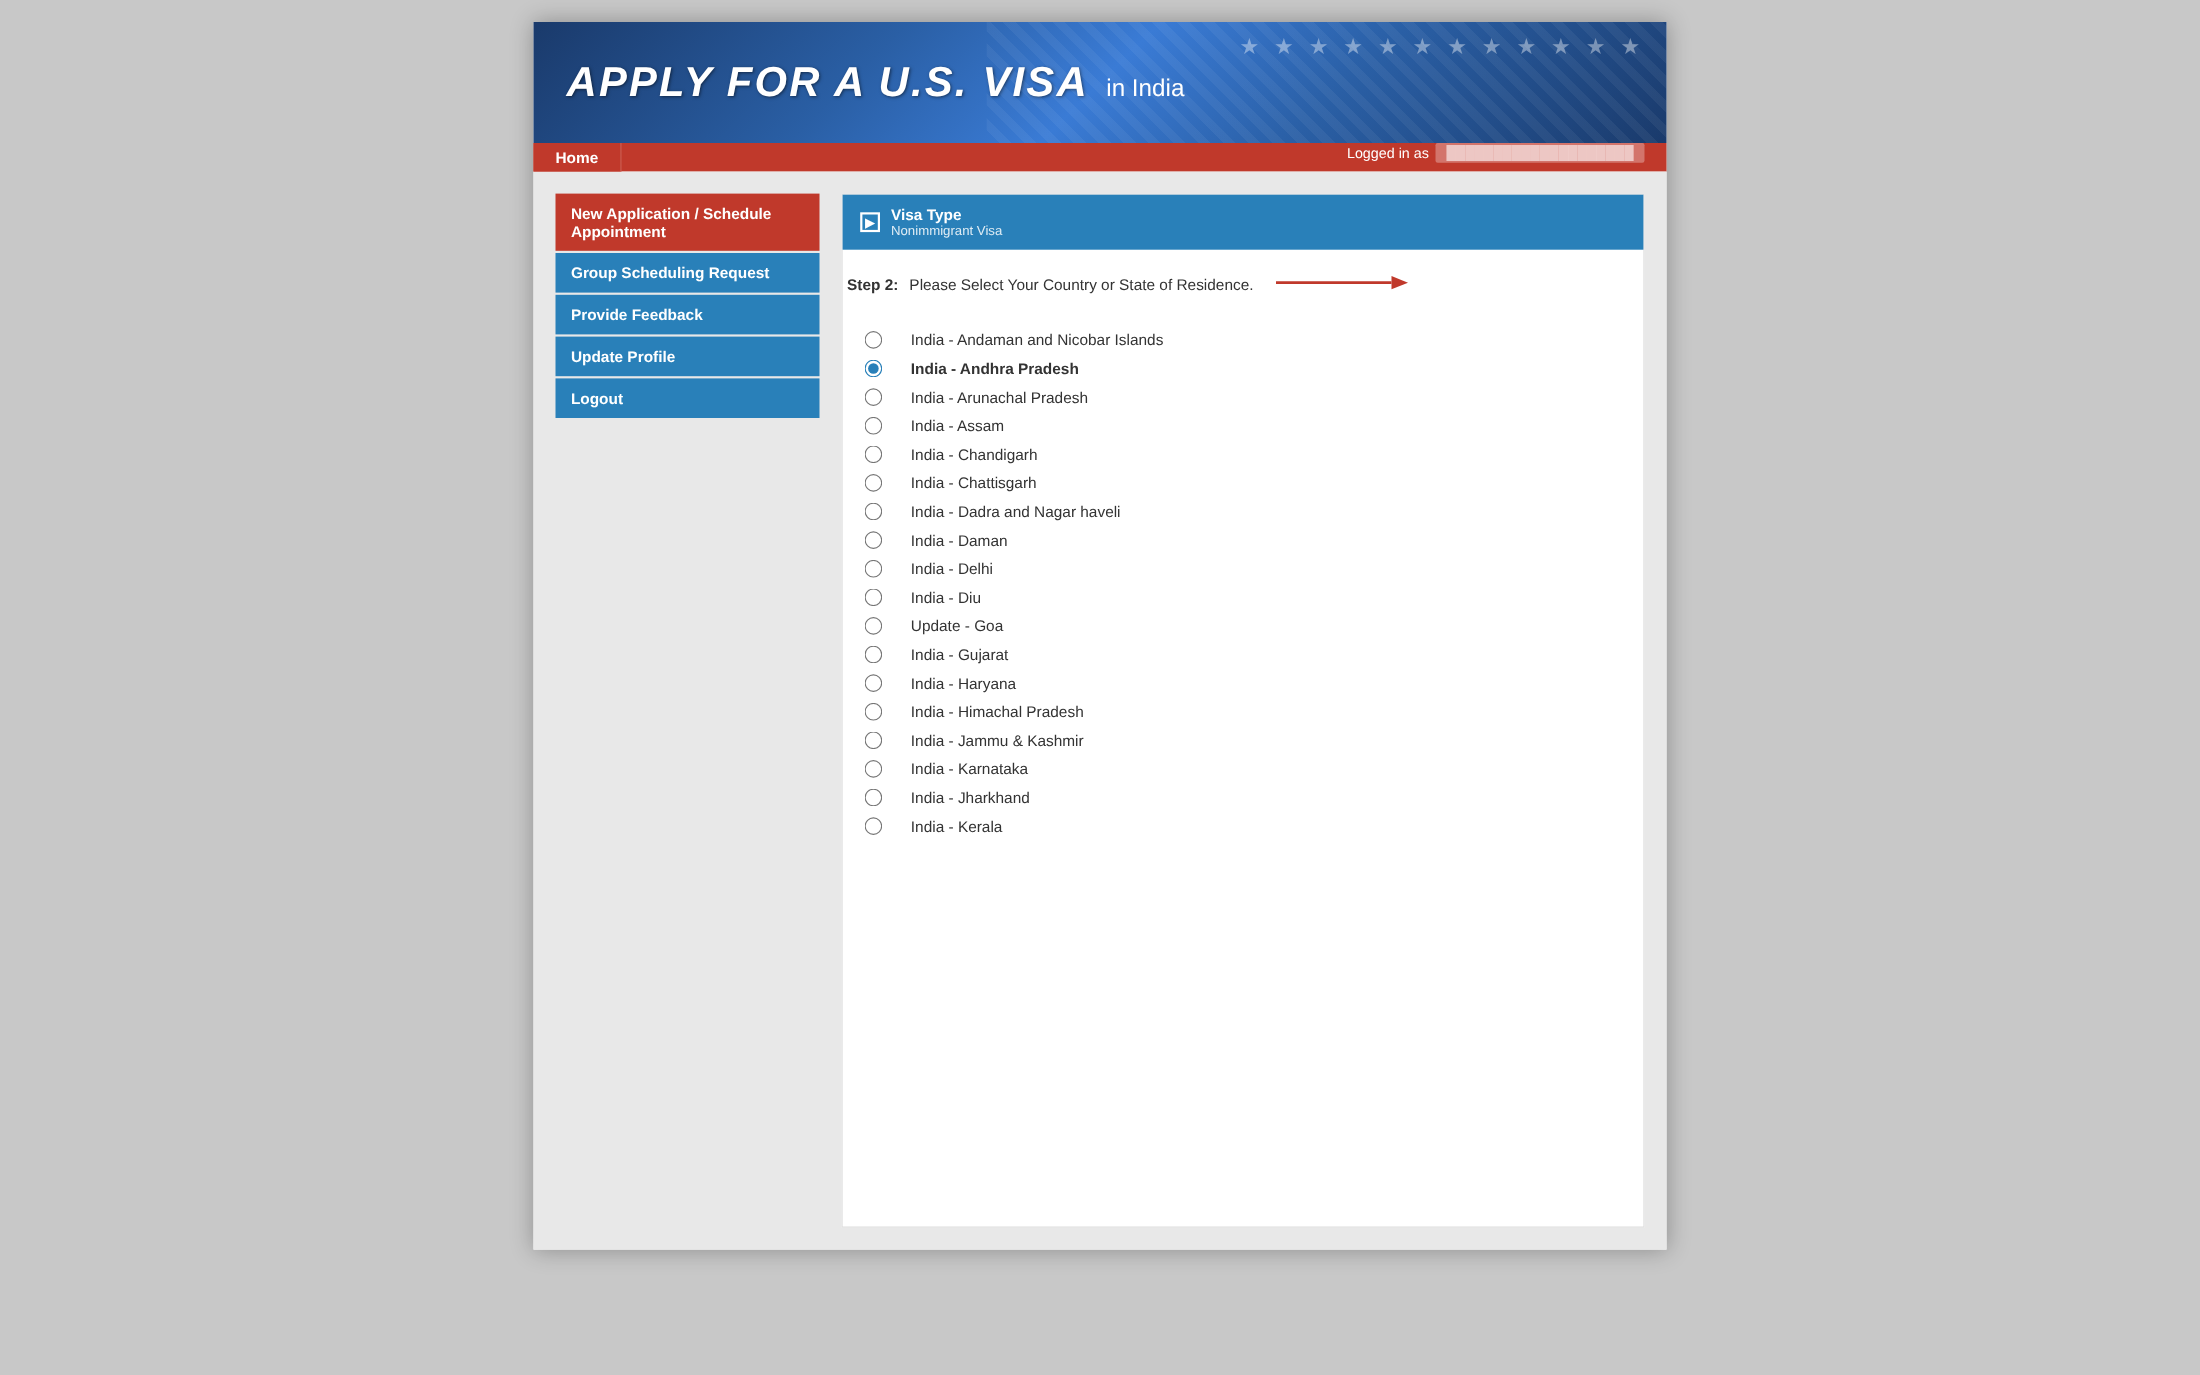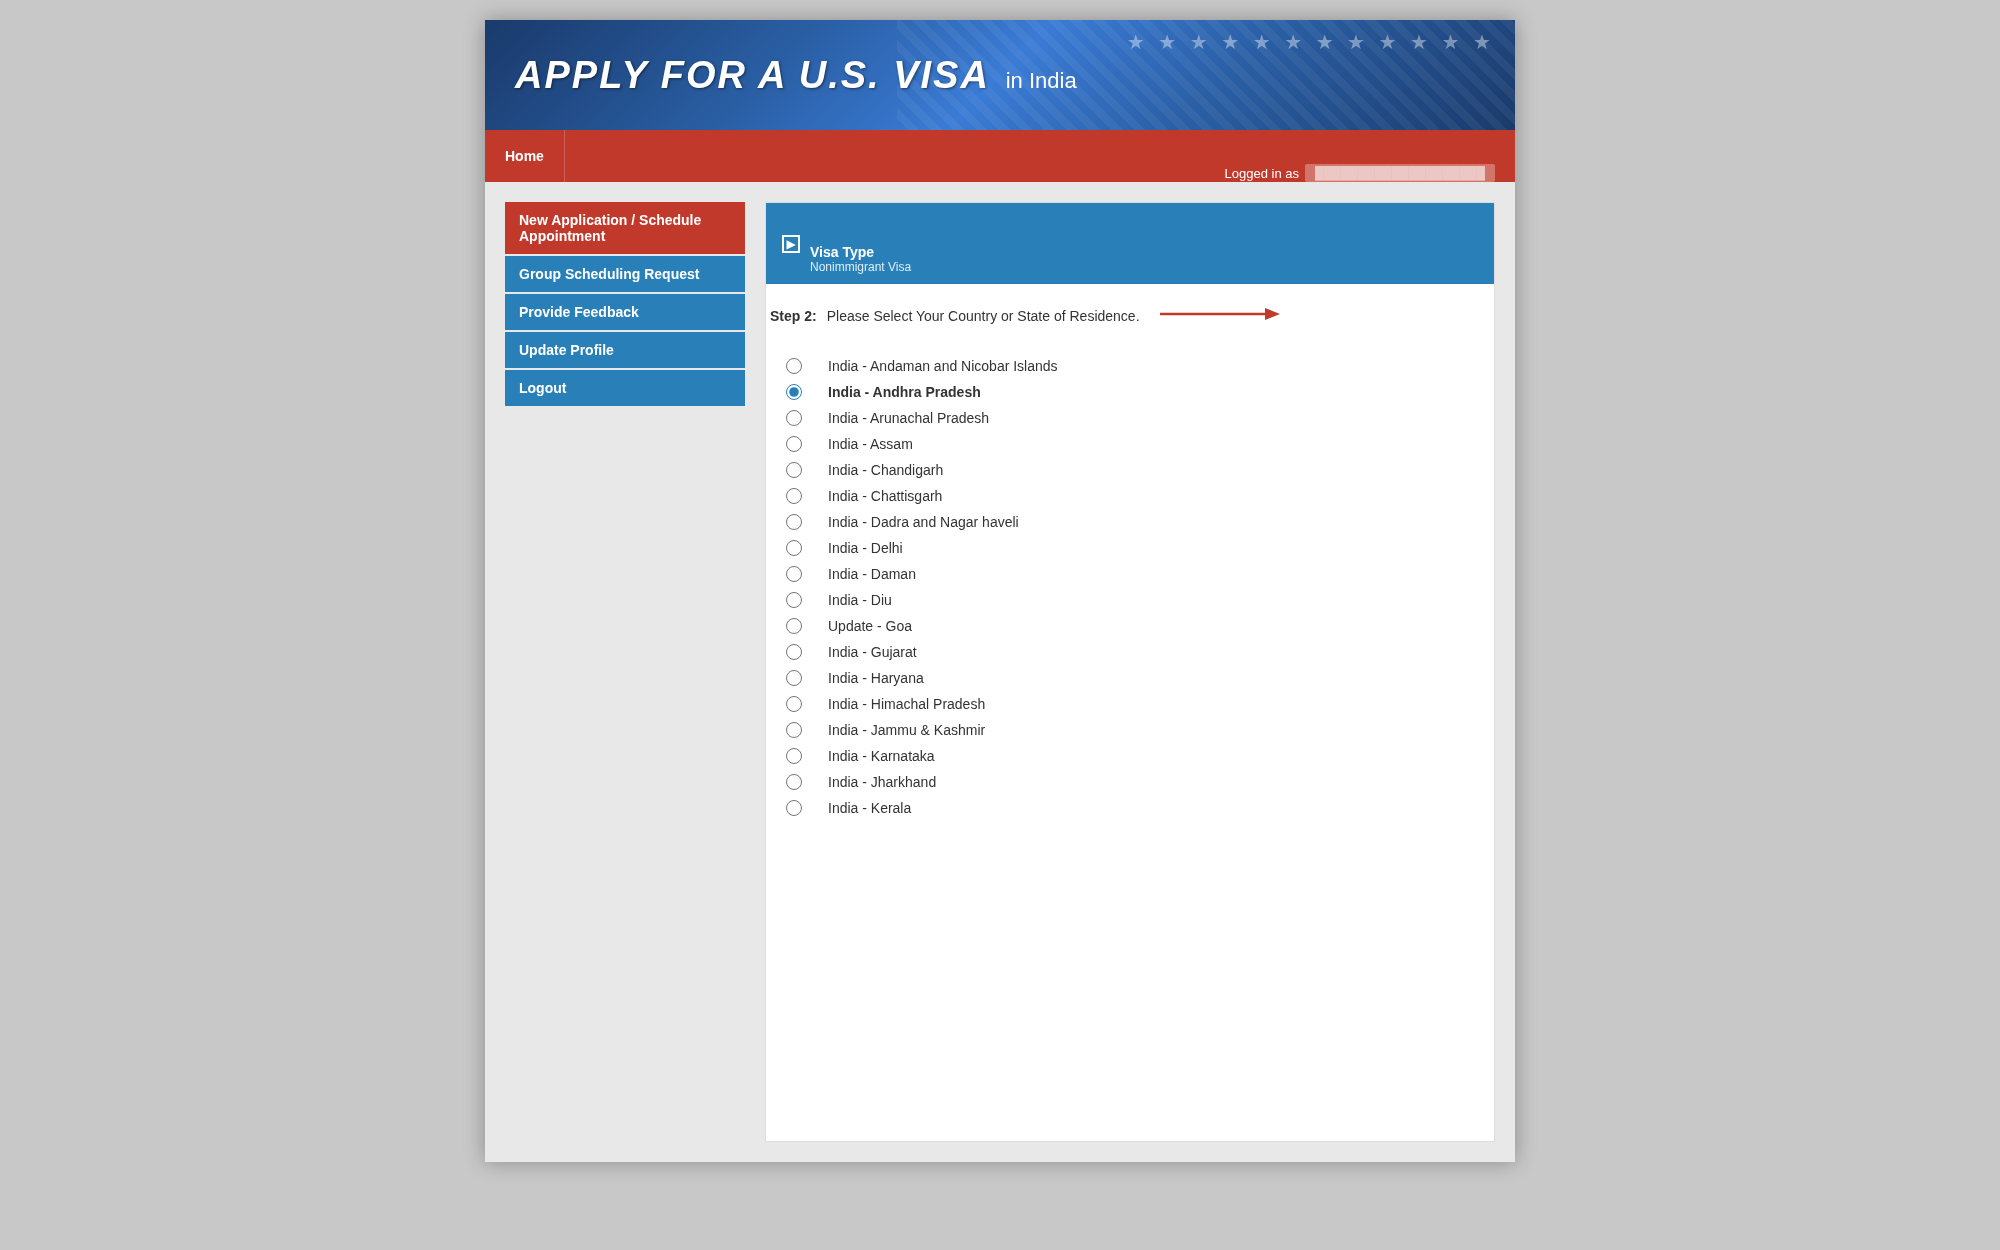--- a/index.html
+++ b/index.html
@@ -63,24 +63,24 @@
     .header-title-sub {
       font-size: 22px;
       color: #fff;
       margin-left: 12px;
       font-weight: normal;
     }
     
     .nav-bar {
       background: #c0392b;
       display: flex;
-      align-items: flex-end;
+      align-items: flex-start;
       justify-content: space-between;
       padding: 0;
-      height: 52px;
+      height: 26px;
     }
     .nav-home {
       background: #c0392b;
       color: #fff;
       padding: 0 20px;
       height: 100%;
       display: flex;
       align-items: center;
       font-weight: bold;
       font-size: 14px;
@@ -156,21 +156,20 @@
       display: flex;
       align-items: center;
       justify-content: center;
       font-size: 12px;
       color: #fff;
       flex-shrink: 0;
     }
     .visa-type-info {
       display: flex;
       flex-direction: column;
-      margin-top: 31px;
     }
     .visa-type-label {
       font-size: 14px;
       font-weight: bold;
     }
     .visa-type-value {
       font-size: 12px;
       color: rgba(255,255,255,0.85);
     }
     
@@ -294,26 +293,26 @@
         </li>
         <li class="radio-item">
           <input type="radio" name="location" id="chattisgarh" style="">
           <label for="chattisgarh">India - Chattisgarh</label>
         </li>
         <li class="radio-item">
           <input type="radio" name="location" id="dadra" style="">
           <label for="dadra">India - Dadra and Nagar haveli</label>
         </li>
         <li class="radio-item">
+          <input type="radio" name="location" id="daman" style="">
+          <label for="daman">India - Daman</label>
+        </li>
+        <li class="radio-item">
           <input type="radio" name="location" id="delhi" style="">
           <label for="delhi">India - Delhi</label>
-        </li>
-        <li class="radio-item">
-          <input type="radio" name="location" id="daman" style="">
-          <label for="daman">India - Daman</label>
         </li>
         <li class="radio-item">
           <input type="radio" name="location" id="diu" style="">
           <label for="diu">India - Diu</label>
         </li>
         <li class="radio-item">
           <input type="radio" name="location" id="goa" style="">
           <label for="goa">Update - Goa</label>
         </li>
         <li class="radio-item">

